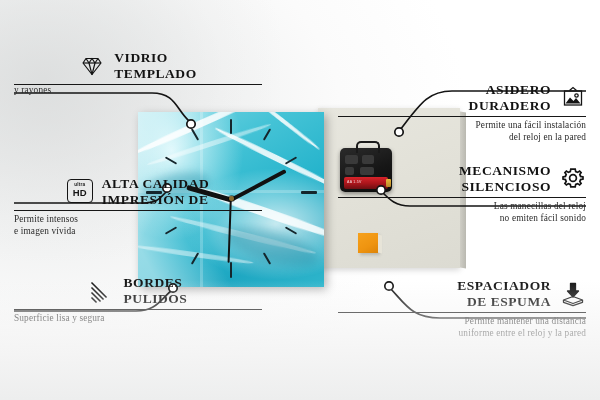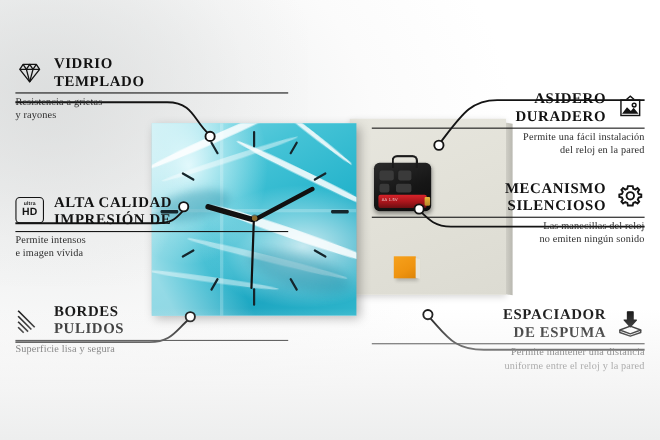--- a/index.html
+++ b/index.html
@@ -108,21 +108,21 @@
   .hand{position:absolute;background:#111;transform-origin:0 50%;border-radius:2px;}
   #pivot{position:absolute;width:5px;height:5px;border-radius:50%;background:#8a6b2e;
          left:93px;top:86px;margin:-2.5px 0 0 -2.5px;box-shadow:0 0 0 1px rgba(0,0,0,.45);}
 
   
   #lines{position:absolute;left:0;top:0;width:600px;height:400px;pointer-events:none;}
 
   
   .feat{position:absolute;width:248px;}
   .feat .head{display:flex;align-items:center;gap:9px;}
-  .feat.left .head{justify-content:flex-start;}
+  .feat.left .head{justify-content:center;}
   .feat.right .head{justify-content:flex-end;}
   .feat .title{
     font-family:"Liberation Serif",serif;
     font-weight:bold;font-size:13.5px;line-height:15.5px;
     color:#121212;letter-spacing:.55px;text-transform:uppercase;
   }
   .feat.right .title{text-align:right;}
   .feat .rule{height:1.3px;background:#171717;margin-top:3px;}
   .feat .sub{
     font-family:"Liberation Serif",serif;
@@ -233,21 +233,20 @@
             <path d="M19,5.5 L16,10 L13,21.5"></path>
           <path d="M10,10 L13,5.5 L16,10"></path>
         </g>
       </svg>
       <div>
         <div class="title">VIDRIO</div>
         <div class="title">TEMPLADO</div>
       </div>
     </div>
     <div class="rule"></div>
-    <div class="sub">Resistencia a grietas</div>
     <div class="sub" style="margin-top:0">y rayones</div>
   </div>
 
   <div class="feat left" id="f-impresion">
     <div class="head">
       <div class="ico">
         <div class="hdicon">
           <span class="u">ultra</span>
           <span class="h">HD</span>
         </div>
@@ -309,21 +308,21 @@
       </div>
       <svg class="ico" viewBox="0 0 26 26">
         <g fill="none" stroke="#141414" stroke-width="1.7">
           <path d="M13,3.2 L15.2,3.2 L15.7,5.6 L17.6,6.4 L19.6,5 L21.1,6.6 L19.8,8.5 L20.6,10.4 L23,10.9 L23,13.1 L20.6,13.6 L19.8,15.5 L21.1,17.4 L19.6,19 L17.6,17.6 L15.7,18.4 L15.2,20.8 L13,20.8 L10.8,20.8 L10.3,18.4 L8.4,17.6 L6.4,19 L4.9,17.4 L6.2,15.5 L5.4,13.6 L3,13.1 L3,10.9 L5.4,10.4 L6.2,8.5 L4.9,6.6 L6.4,5 L8.4,6.4 L10.3,5.6 L10.8,3.2 Z"></path>
           <circle cx="13" cy="12" r="3.4"></circle>
         </g>
       </svg>
     </div>
     <div class="rule"></div>
     <div class="sub">Las manecillas del reloj</div>
-    <div class="sub" style="margin-top:0">no emiten ningún sonido</div>
+    <div class="sub" style="margin-top:0">no emiten fácil sonido</div>
   </div>
 
   <div class="feat right" id="f-espaciador">
     <div class="head">
       <div>
         <div class="title">ESPACIADOR</div>
         <div class="title">DE ESPUMA</div>
       </div>
       <svg class="ico" viewBox="0 0 26 26">
         <g stroke="#141414" stroke-width="1.3" fill="none" stroke-linejoin="round">

